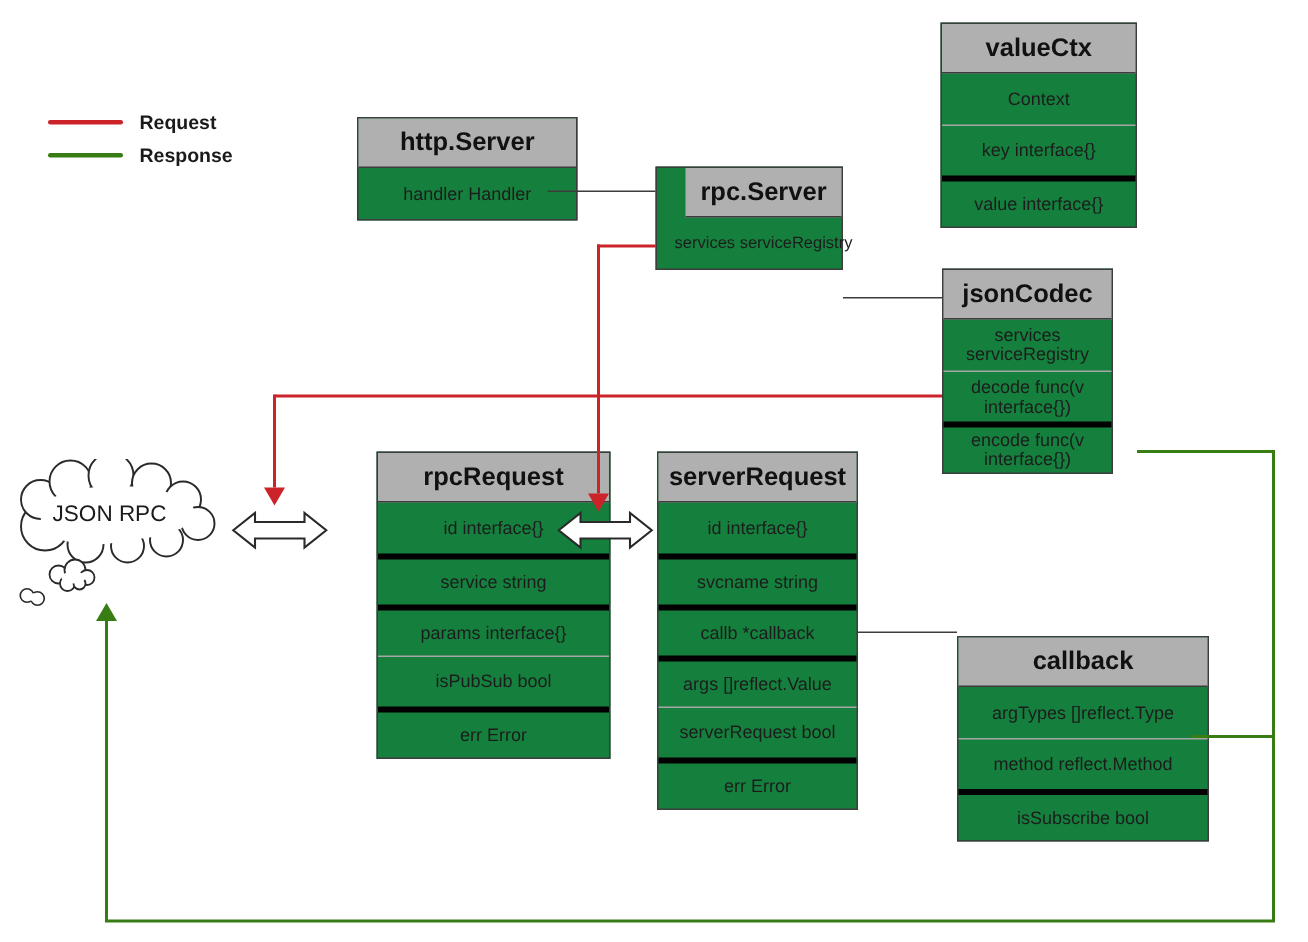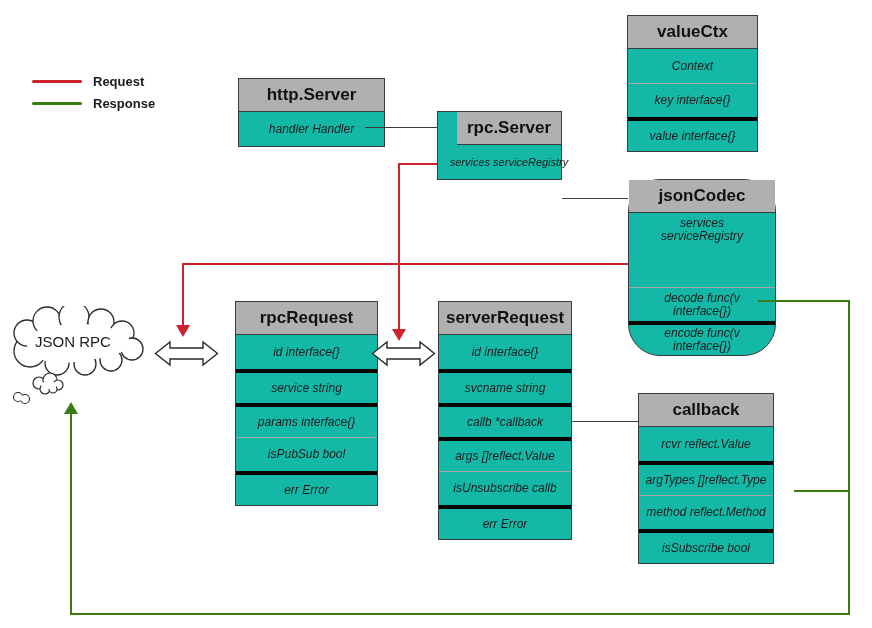--- a/index.html
+++ b/index.html
@@ -2,32 +2,32 @@
 <html><head>
 <meta charset="utf-8">
 <style>
   html,body { margin:0; padding:0; background:#ffffff; }
   .canvas {
     position:relative; width:872px; height:628px; background:#ffffff;
     font-family:"Liberation Sans", sans-serif; overflow:hidden; color:#1a1a1a;
   }
   
   .uml-box {
-    position:absolute; background:#14b8a6;
+    position:absolute; background:#15803d;
     border:1px solid #3c3c3c; box-sizing:border-box;
   }
   .uml-header {
     height:33px; background:#b0b0b0; border-bottom:1px solid #3c3c3c;
     display:flex; align-items:center; justify-content:center;
     font-weight:bold; font-size:17px; color:#111; box-sizing:border-box;
   }
   .uml-row {
     height:34px; display:flex; align-items:center; justify-content:center;
     font-size:12px; line-height:13px; text-align:center; color:#1c1c1c;
-    padding:0 6px; box-sizing:border-box;font-style:italic;
+    padding:0 6px; box-sizing:border-box;
   }
   .uml-row + .uml-row { border-top:4px solid #000000; }
   .uml-row.sep-light { border-top:1px solid #a6a6a6; }
   .uml-row.tight { font-size:11px; padding:0 2px; white-space:nowrap; }
   
   .hline, .vline { position:absolute; }
   .black { background:#3c3c3c; }
   .red   { background:#cc2229; }
   .green { background:#377d14; }
   .hline.black { height:1px; }
@@ -101,49 +101,48 @@
     <div class="uml-row tight">services serviceRegistry</div>
   </div>
 
   <div class="uml-box" style="left:627px; top:15px; width:131px;">
     <div class="uml-header">valueCtx</div>
     <div class="uml-row">Context</div>
     <div class="uml-row sep-light">key interface{}</div>
     <div class="uml-row">value interface{}</div>
   </div>
 
-  <div class="uml-box" style="left:628px; top:179px; width:148px;border-radius:32px;">
+  <div class="uml-box" style="left:628px; top:179px; width:114px;">
     <div class="uml-header">jsonCodec</div>
     <div class="uml-row" style="padding:0 10px;">services serviceRegistry</div>
-    <div class="uml-row sep-light" style="padding:0 10px;margin-top:40px;">decode func(v interface{})</div>
+    <div class="uml-row sep-light" style="padding:0 10px;">decode func(v interface{})</div>
     <div class="uml-row" style="padding:0 10px;">encode func(v interface{})</div>
   </div>
 
-  <div class="uml-box" style="left:235px; top:301px; width:143px;">
+  <div class="uml-box" style="left:251px; top:301px; width:156px;">
     <div class="uml-header">rpcRequest</div>
     <div class="uml-row">id interface{}</div>
     <div class="uml-row">service string</div>
     <div class="uml-row">params interface{}</div>
     <div class="uml-row sep-light">isPubSub bool</div>
     <div class="uml-row">err Error</div>
   </div>
 
   <div class="uml-box" style="left:438px; top:301px; width:134px;">
     <div class="uml-header">serverRequest</div>
     <div class="uml-row">id interface{}</div>
     <div class="uml-row">svcname string</div>
     <div class="uml-row">callb *callback</div>
     <div class="uml-row">args []reflect.Value</div>
-    <div class="uml-row sep-light">isUnsubscribe callb</div>
+    <div class="uml-row sep-light">serverRequest bool</div>
     <div class="uml-row">err Error</div>
   </div>
 
-  <div class="uml-box" style="left:638px; top:393px; width:136px;">
+  <div class="uml-box" style="left:638px; top:424px; width:168px;">
     <div class="uml-header">callback</div>
-    <div class="uml-row">rcvr reflect.Value</div>
     <div class="uml-row">argTypes []reflect.Type</div>
     <div class="uml-row sep-light">method reflect.Method</div>
     <div class="uml-row">isSubscribe bool</div>
   </div>
 
   <div class="hline black" style="left:365px; top:127px; width:72px;"></div>
   <div class="hline black" style="left:562px; top:198px; width:66px;"></div>
   <div class="hline black" style="left:571px; top:421px; width:67px;"></div>
 
   <div class="hline red" style="left:398px; top:163px; width:39px;"></div>

